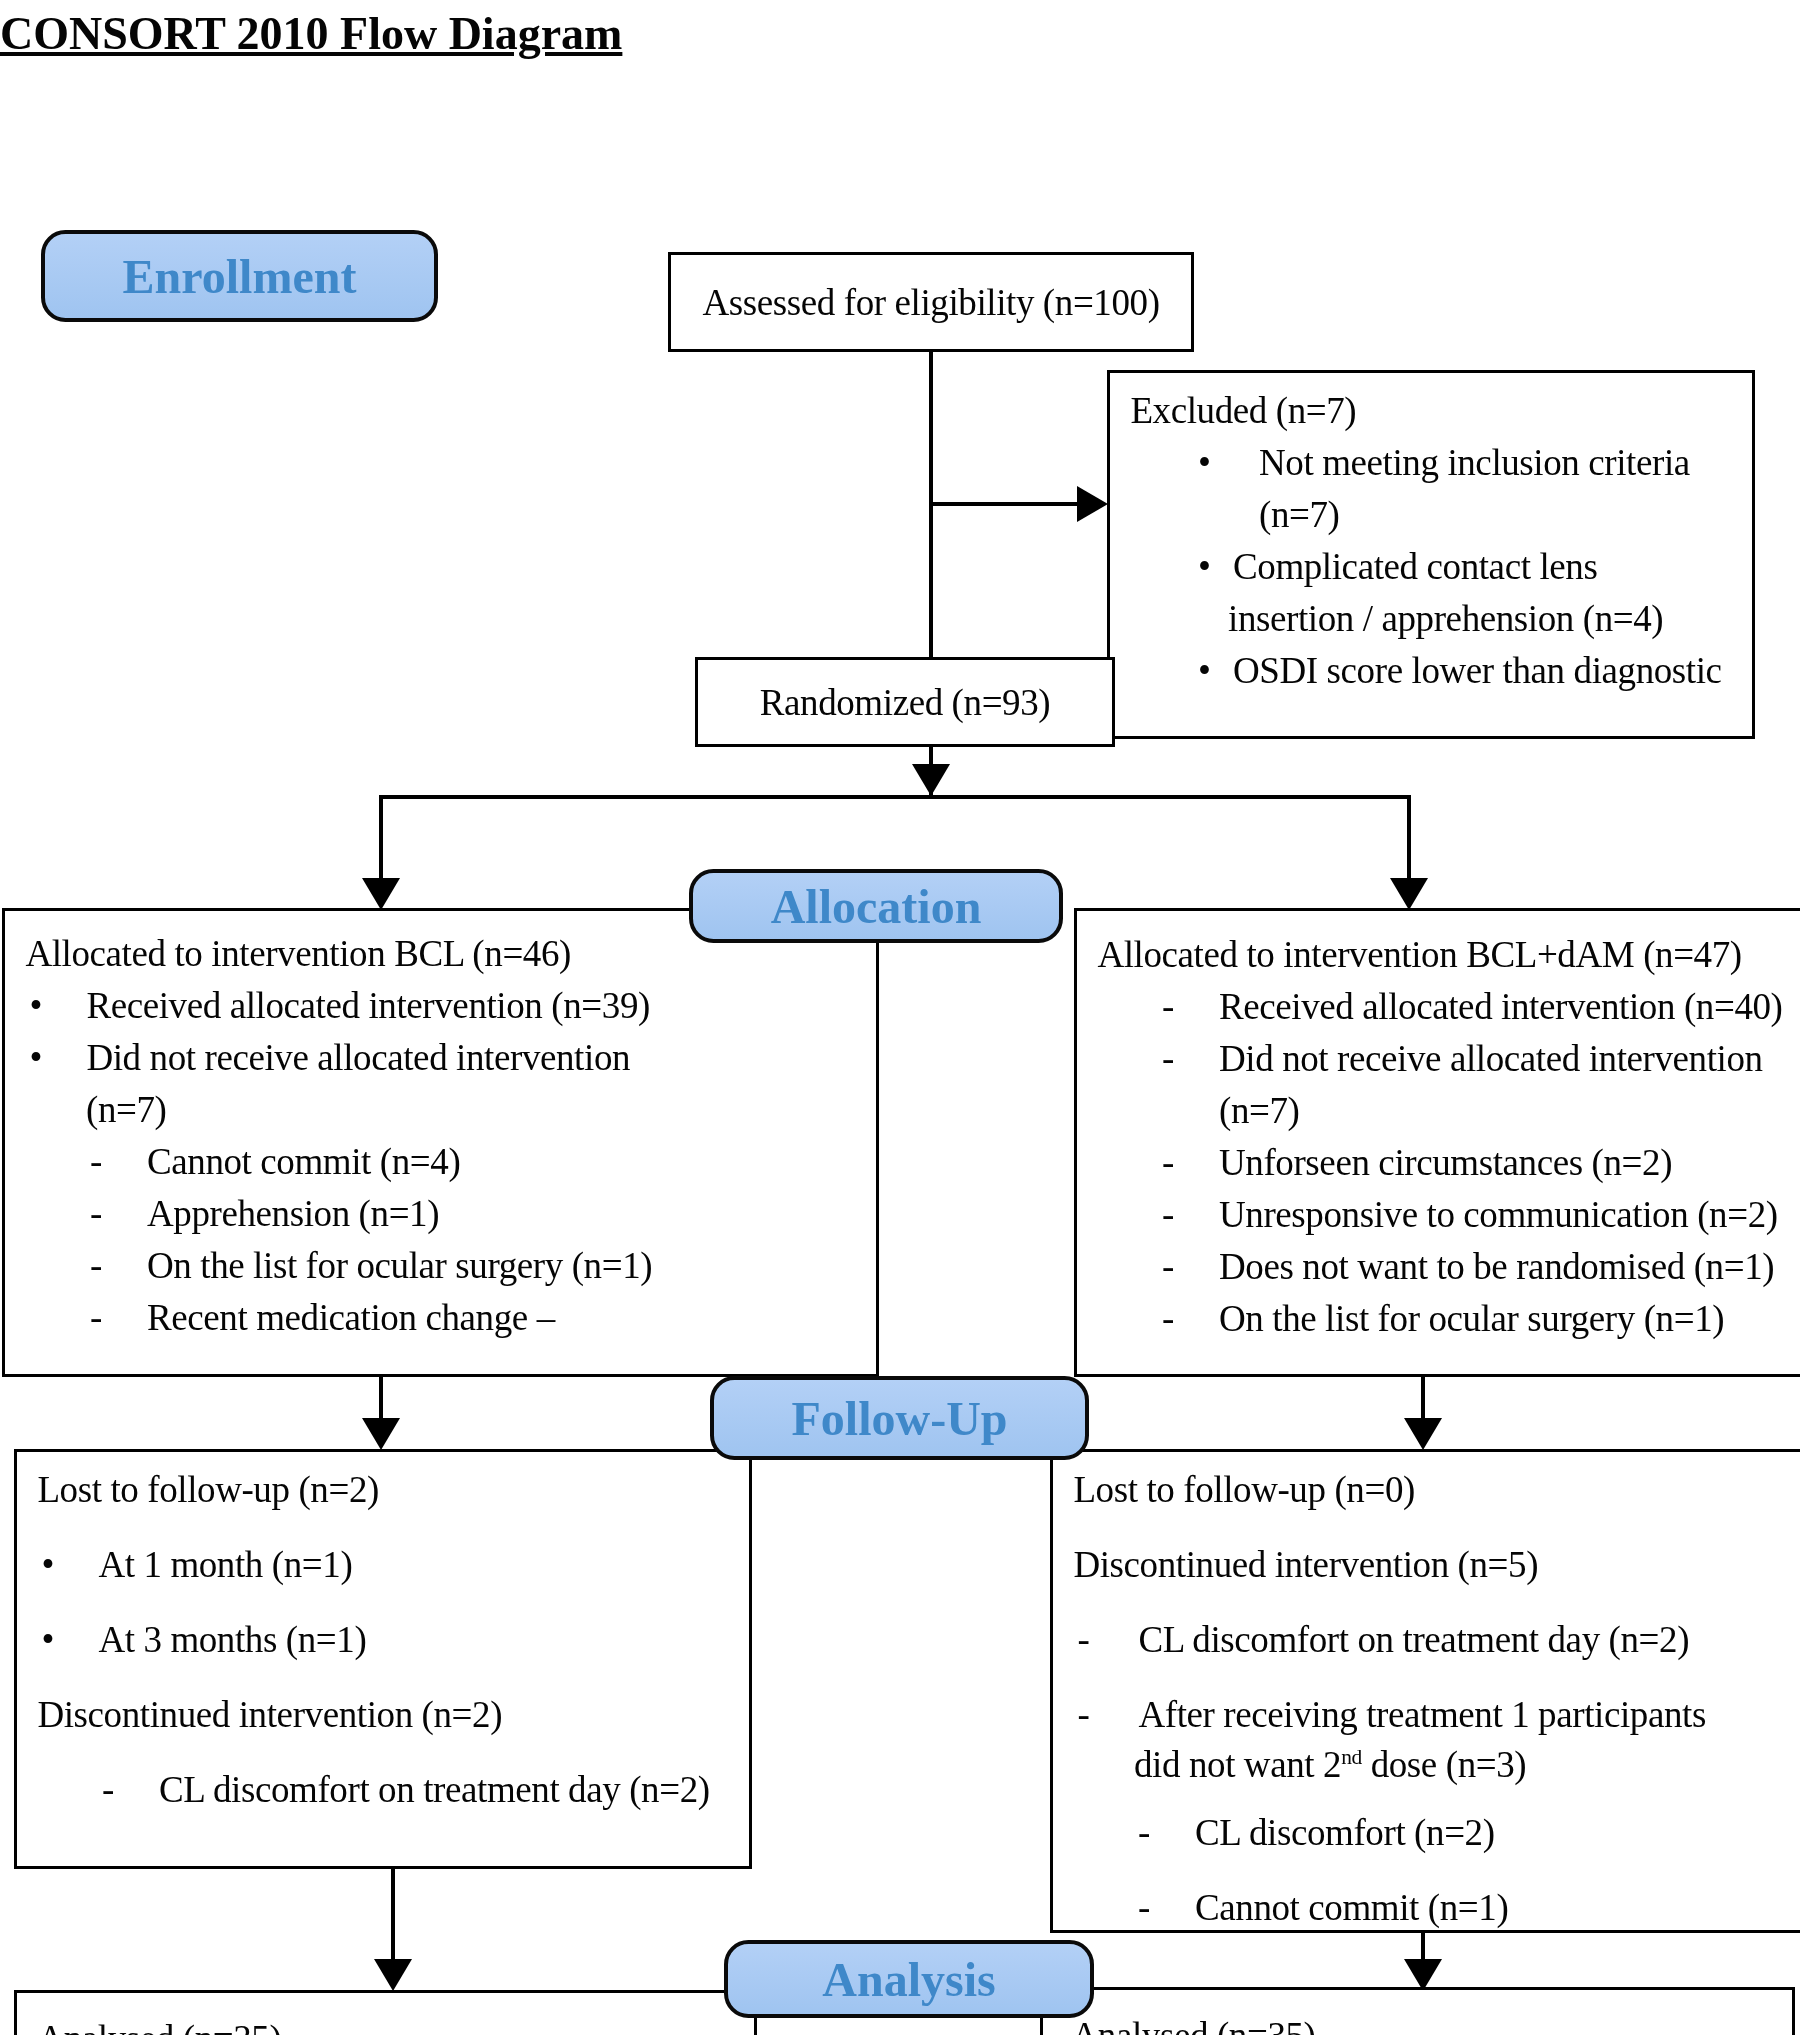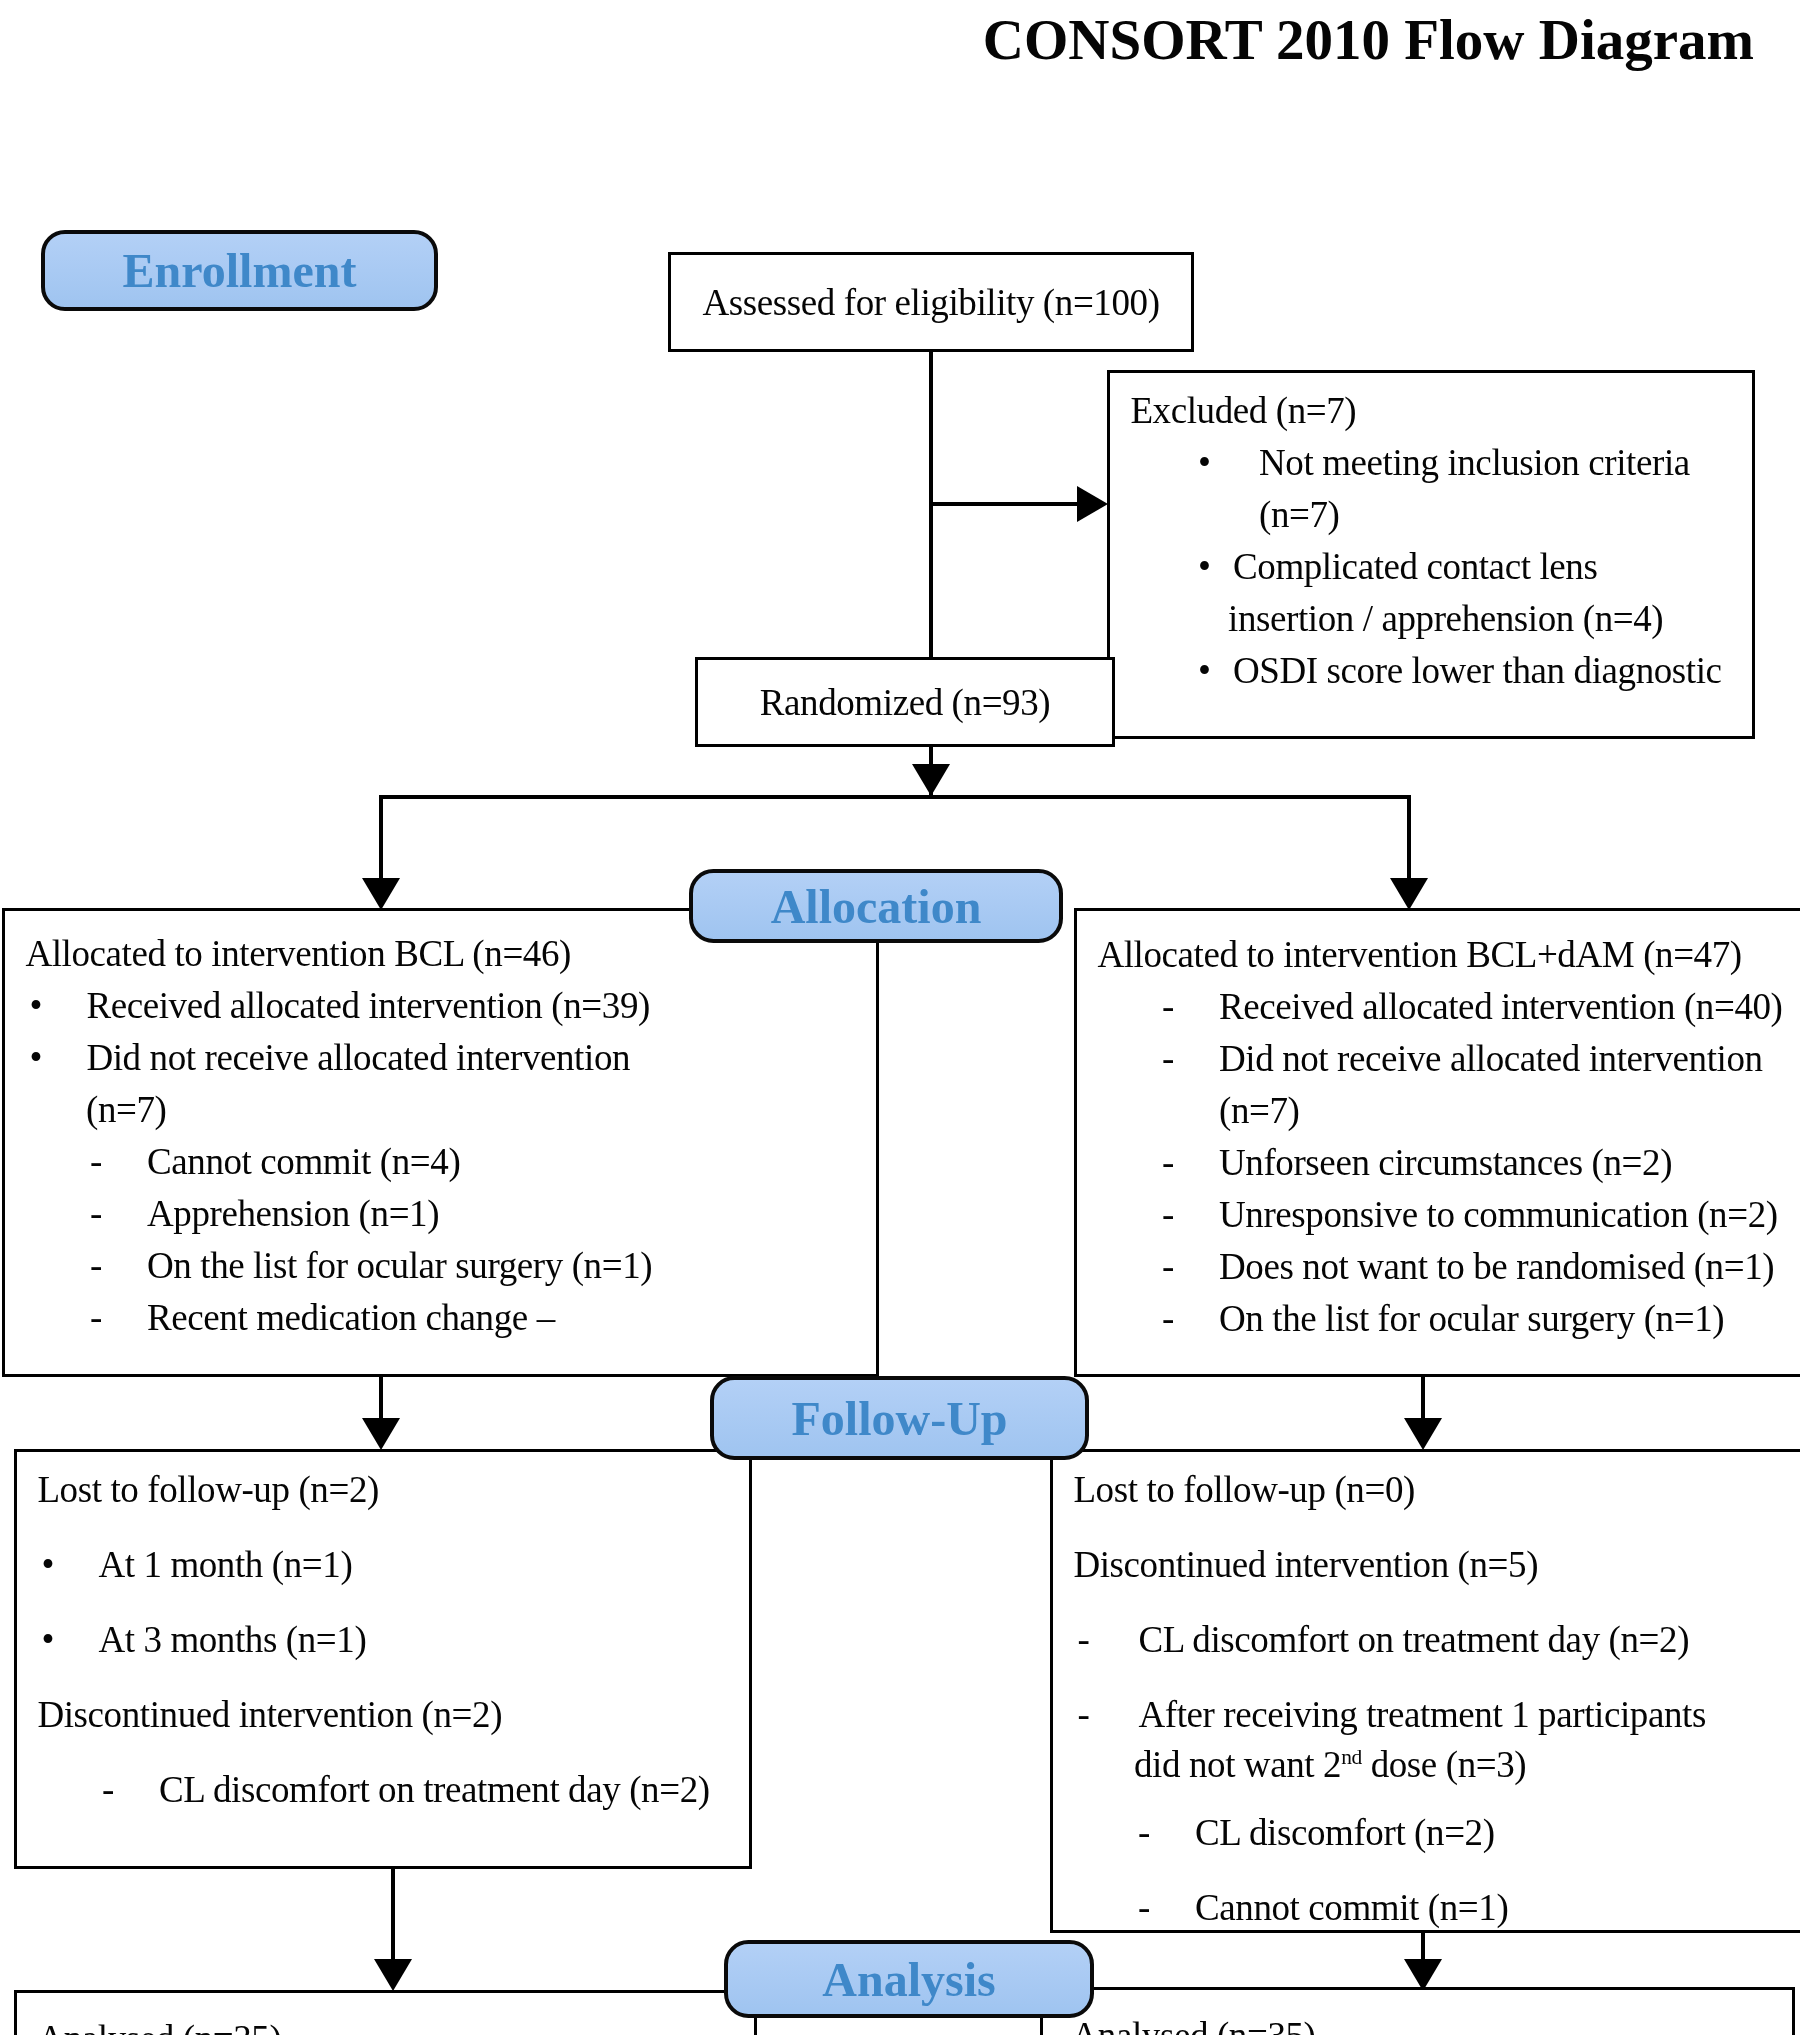--- a/index.html
+++ b/index.html
@@ -1,25 +1,25 @@
 <!DOCTYPE html>
 <html style="font-size:6.5px"><head>
 <meta charset="utf-8">
 <style>
   html,body{margin:0;padding:0;background:#fff;}
   .page{position:relative;width:1801px;height:2188px;background:#ffffff;
         font-family:"Liberation Serif","DejaVu Serif",serif;color:#050505;overflow:hidden;}
-  .title{position:absolute;top:6.5px;left:0;width:1754px;text-align:right;
-         font-size:57px;font-weight:bold;letter-spacing:0px;}
+  .title{position:absolute;top:6.5px;left:0;width:1754px;text-align:left;
+         font-size:46px;font-weight:bold;letter-spacing:0px;text-decoration:underline;}
 
   
   .badge{position:absolute;display:flex;align-items:center;justify-content:center;
          background:linear-gradient(#b3d0f6,#9fc4f0);border:4.5px solid #0a0a0a;border-radius:24.4px;
          color:#3f88c9;font-weight:bold;font-size:48px;z-index:5;box-sizing:border-box;}
-  #b-enroll  {left:41px; top:230px; width:397px; height:81px;border-radius:24px;}
+  #b-enroll  {left:41px; top:230px; width:397px; height:92px;}
   #b-alloc   {left:689px;top:869px;width:374px; height:74px;}
   #b-follow  {left:710px;top:1376px;width:379px; height:84px;}
   #b-analysis{left:724px;top:1940px;width:370px; height:78px;}
 
   
   .fbox{position:absolute;background:#fff;border:3.7px solid #000;box-sizing:border-box;
         z-index:2;font-size:37px;letter-spacing:-0.4px;}
   #bx-assessed{left:668px;top:252px; width:526px;height:100px;display:flex;align-items:center;justify-content:center;}
   #bx-random  {left:695px;top:657px;width:420px;height:90px;display:flex;align-items:center;justify-content:center;}
   #bx-excluded{left:1107px;top:370px; width:648px;height:369px; padding-top:12.2px;}

